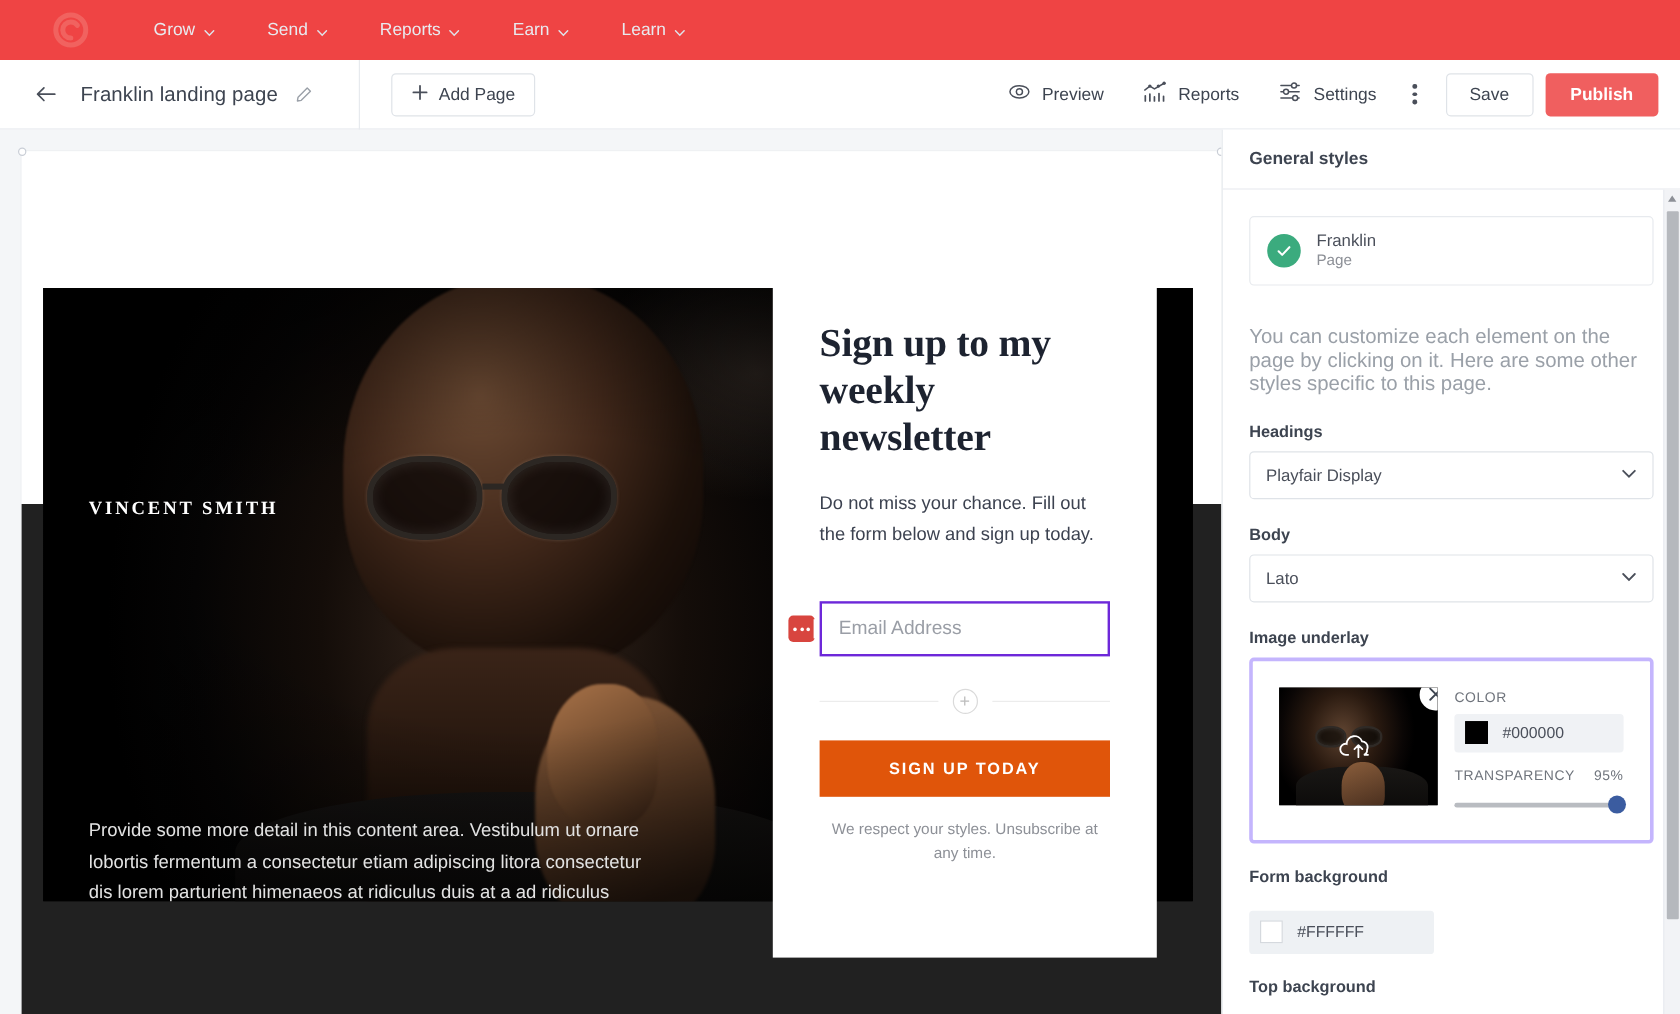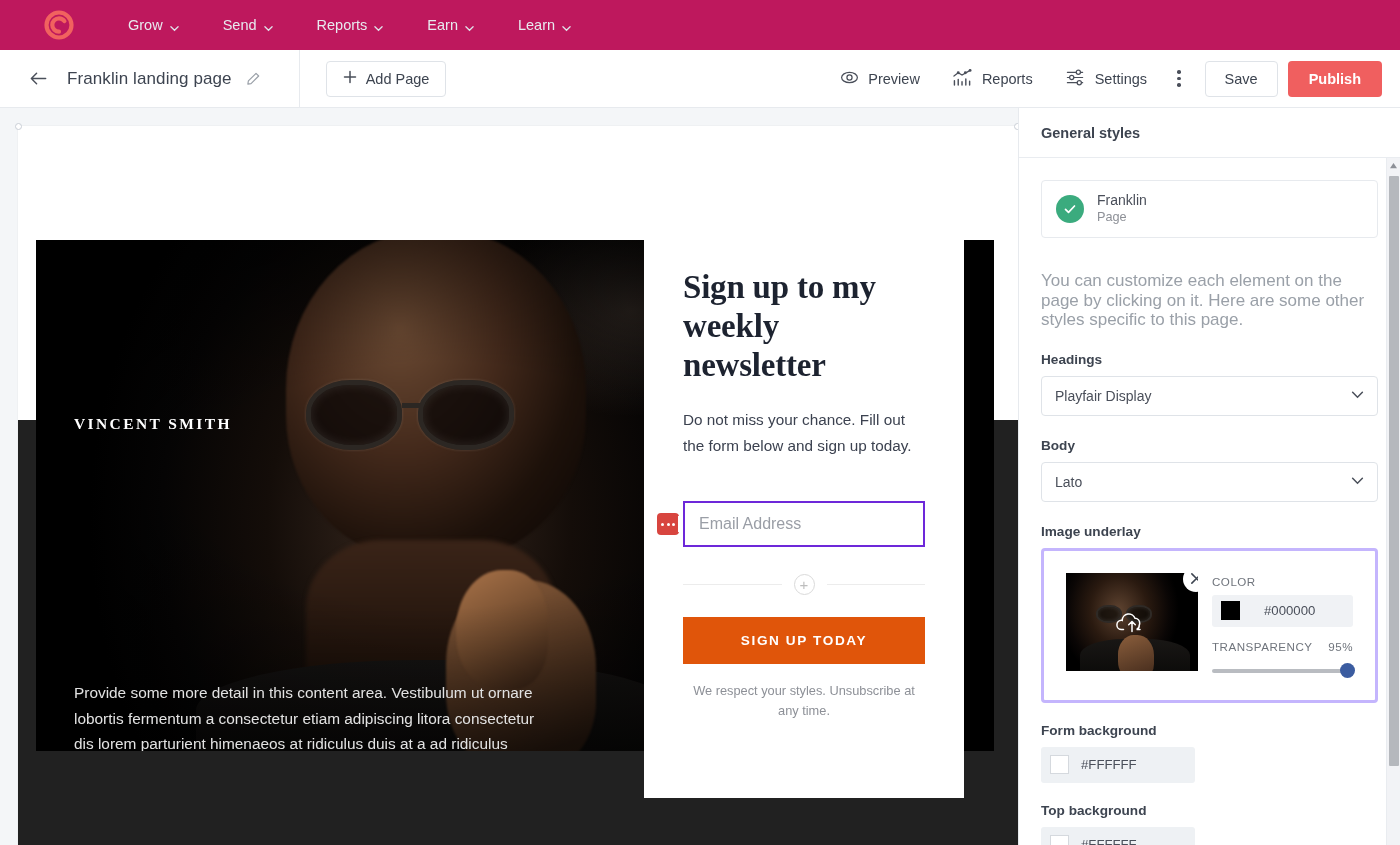--- a/index.html
+++ b/index.html
@@ -278,34 +278,34 @@
     cursor: pointer;
   }
   .underlay-right { flex: 1; padding-top: 2px; }
   .mini-label {
     font-size: 11.6px; color: #6f747c; letter-spacing: .5px; text-transform: uppercase;
     display: flex; align-items: center;
   }
   .mini-label .pct { margin-left: auto; font-size: 11.6px; color: #6f747c; }
   .color-field {
     margin-top: 7px; height: 32px; background: #f0f2f5; border-radius: 3px;
-    display: flex; align-items: center; padding: 0 9px; gap: 24px; cursor: pointer;
+    display: flex; align-items: center; padding: 0 9px; gap: 12px; cursor: pointer;
   }
   .swatch-dark { width: 19px; height: 19px; background: #000; border: 1px solid #000; }
   .swatch-light { width: 19px; height: 19px; background: #fff; border: 1px solid #d5d9de; }
   .color-hex { font-size: 13.2px; color: #4a4f5a; }
   .slider-wrap { margin-top: 11px; position: relative; height: 14px; display: flex; align-items: center;}
   .slider-track { height: 4px; background: #b9bcc1; border-radius: 2px; width: 100%; }
   .slider-thumb {
     position: absolute; left: 90.5%; width: 15px; height: 15px; border-radius: 50%;
     background: #3b5ca0; cursor: pointer;
   }
   .bg-block { margin-top: 20px; }
   .bg-field {
-    margin-top: 9px; height: 36px; background: #eef1f4; border-radius: 3px;
+    margin-top: 21px; height: 36px; background: #eef1f4; border-radius: 3px;
     display: flex; align-items: center; padding: 0 9px; gap: 12px; cursor: pointer;
     width: 154px;
   }
   .cut-label { margin-top: 19px; font-size: 13.6px; color: #3d4450; font-weight: 600; }
 
   
   .panel-scroll {
     position: absolute; right: 0; top: 50px; width: 14px; bottom: 0;
     background: #f2f3f6; border-left: 1px solid #e9ecf0;
   }
@@ -313,21 +313,21 @@
     height: 14px; display: flex; align-items: center; justify-content: center; cursor: pointer;
   }
   .scroll-thumb {
     position: absolute; left: 2px; top: 18px; width: 10px; height: 590px;
     background: #b5b8bd; border-radius: 1px; cursor: pointer;
   }
 </style>
 </head>
 <body>
 
-<div class="topnav" style="background: #be185d;">
+<div class="topnav" style="background: #ef4444;">
   <div class="ck-logo">
     <svg width="30" height="30" viewBox="0 0 30 30">
       <path d="M15 2.5c-6.9 0-12.5 5.6-12.5 12.5S8.1 27.5 15 27.5 27.5 21.9 27.5 15 21.9 2.5 15 2.5zm0 19.2c-3.7 0-6.7-3-6.7-6.7 0-3.7 3-6.7 6.7-6.7 2.2 0 4.2 1.1 5.4 2.8" fill="none" stroke="#f1625f" stroke-width="4.2" stroke-linecap="round"></path>
     </svg>
   </div>
 
   <div class="nav-links">
     <div class="nav-link">
       <span>Grow</span>
       <span class="caret">

